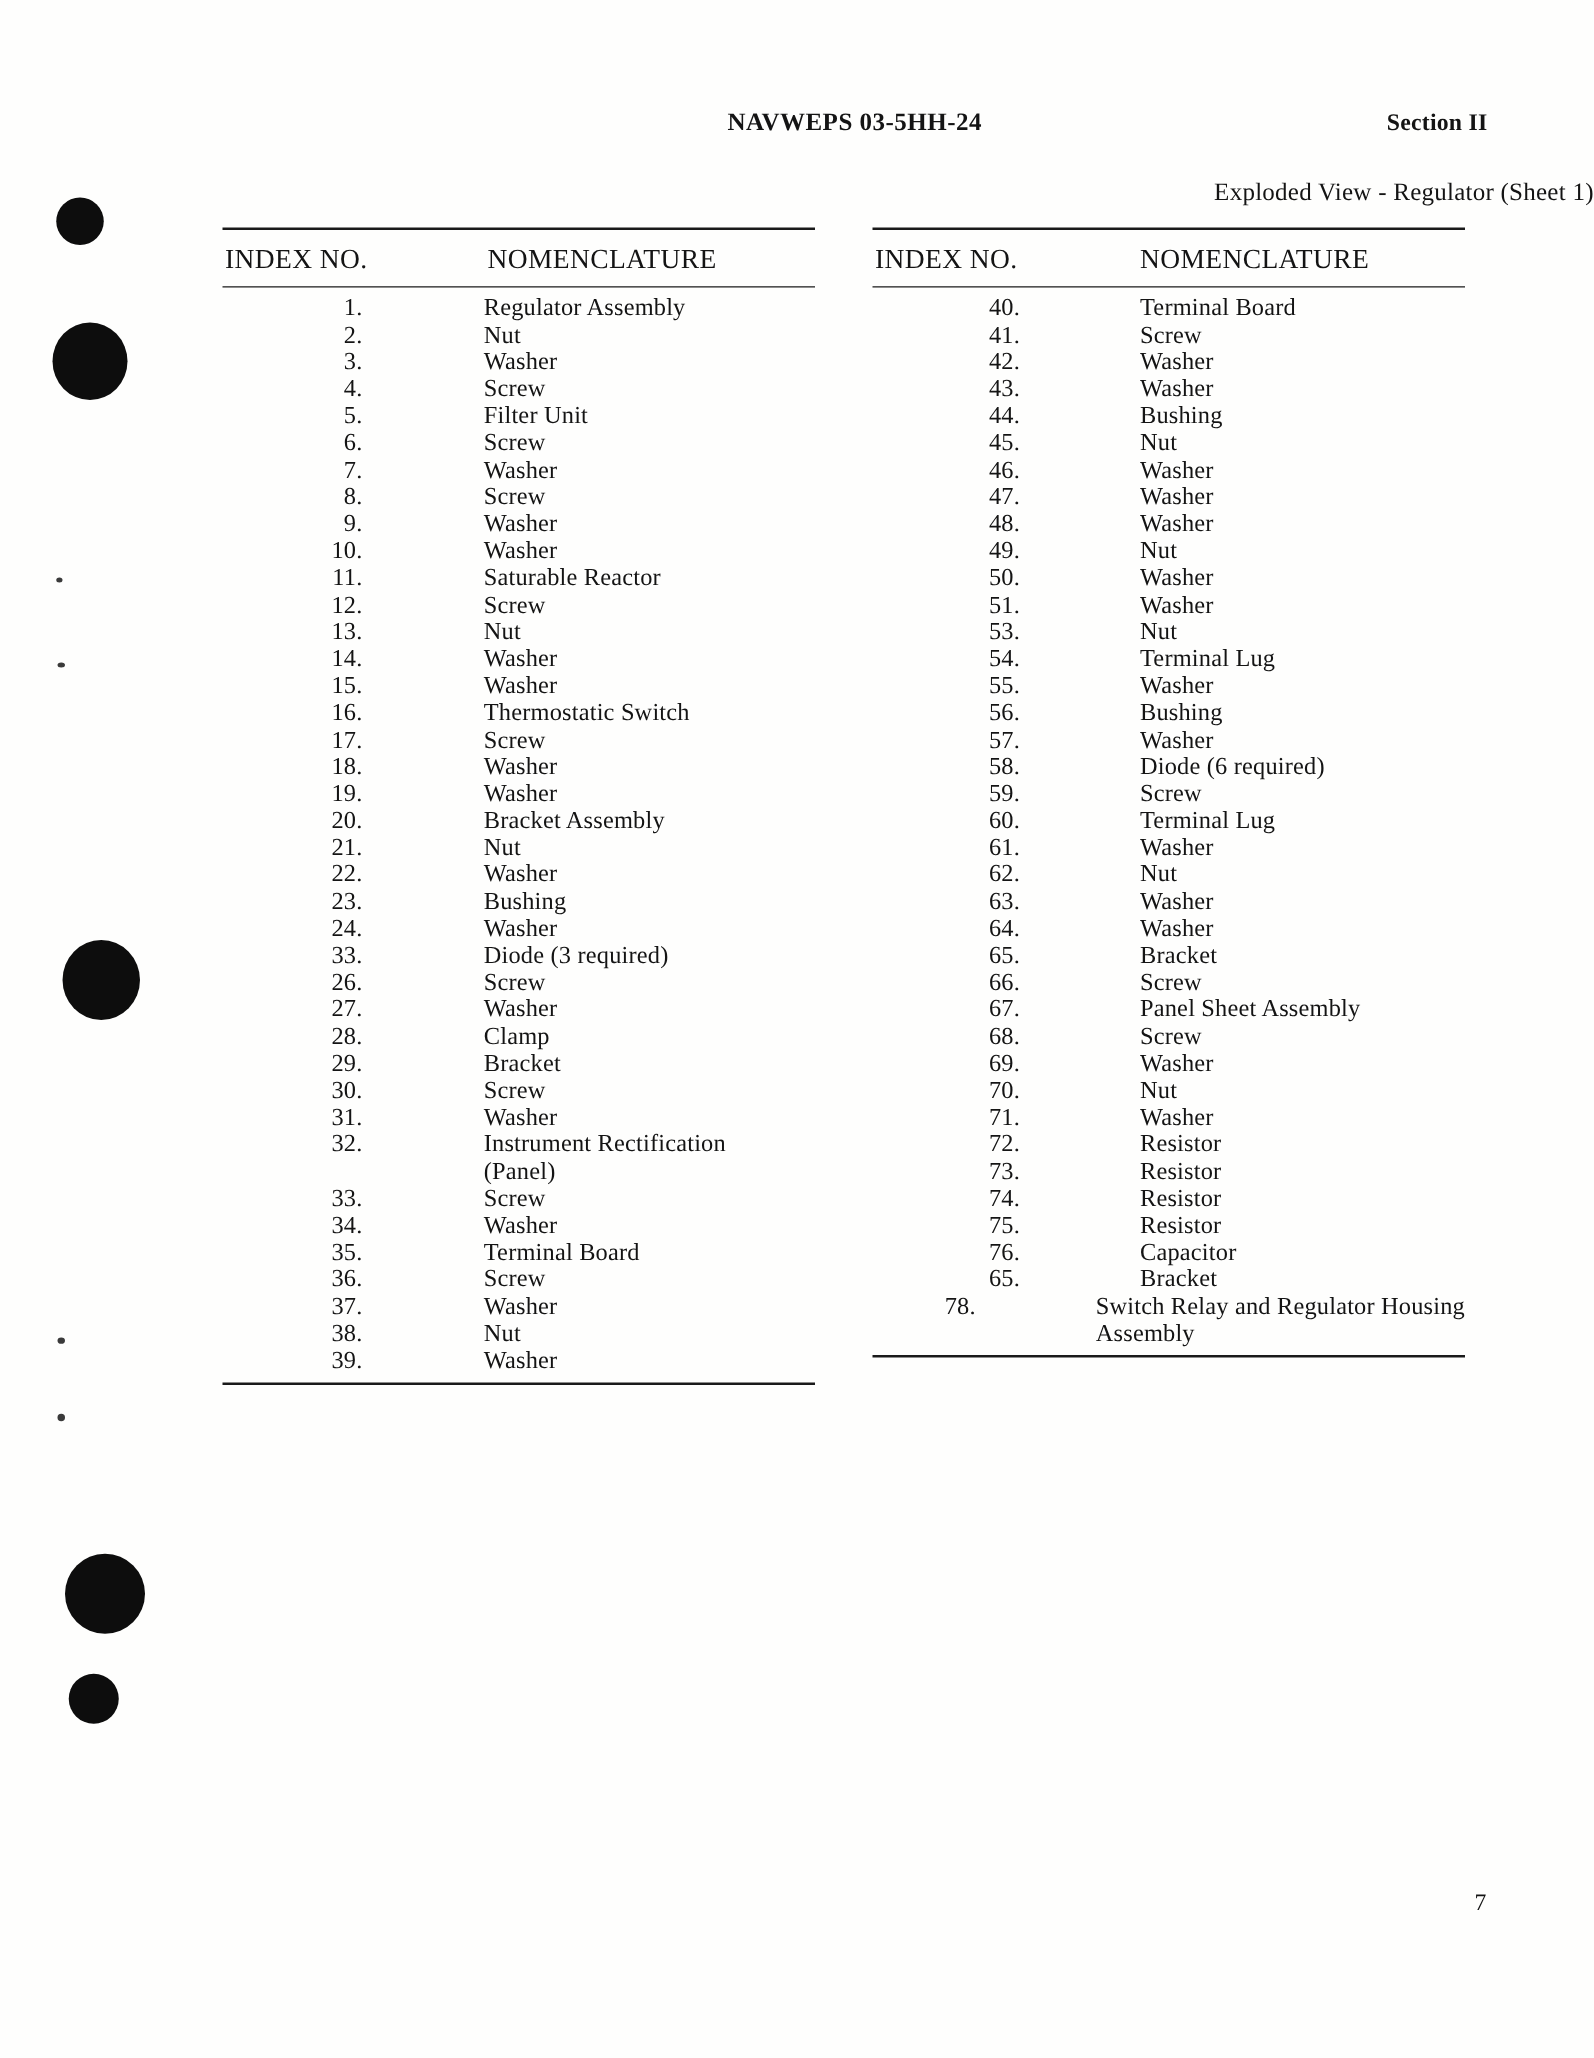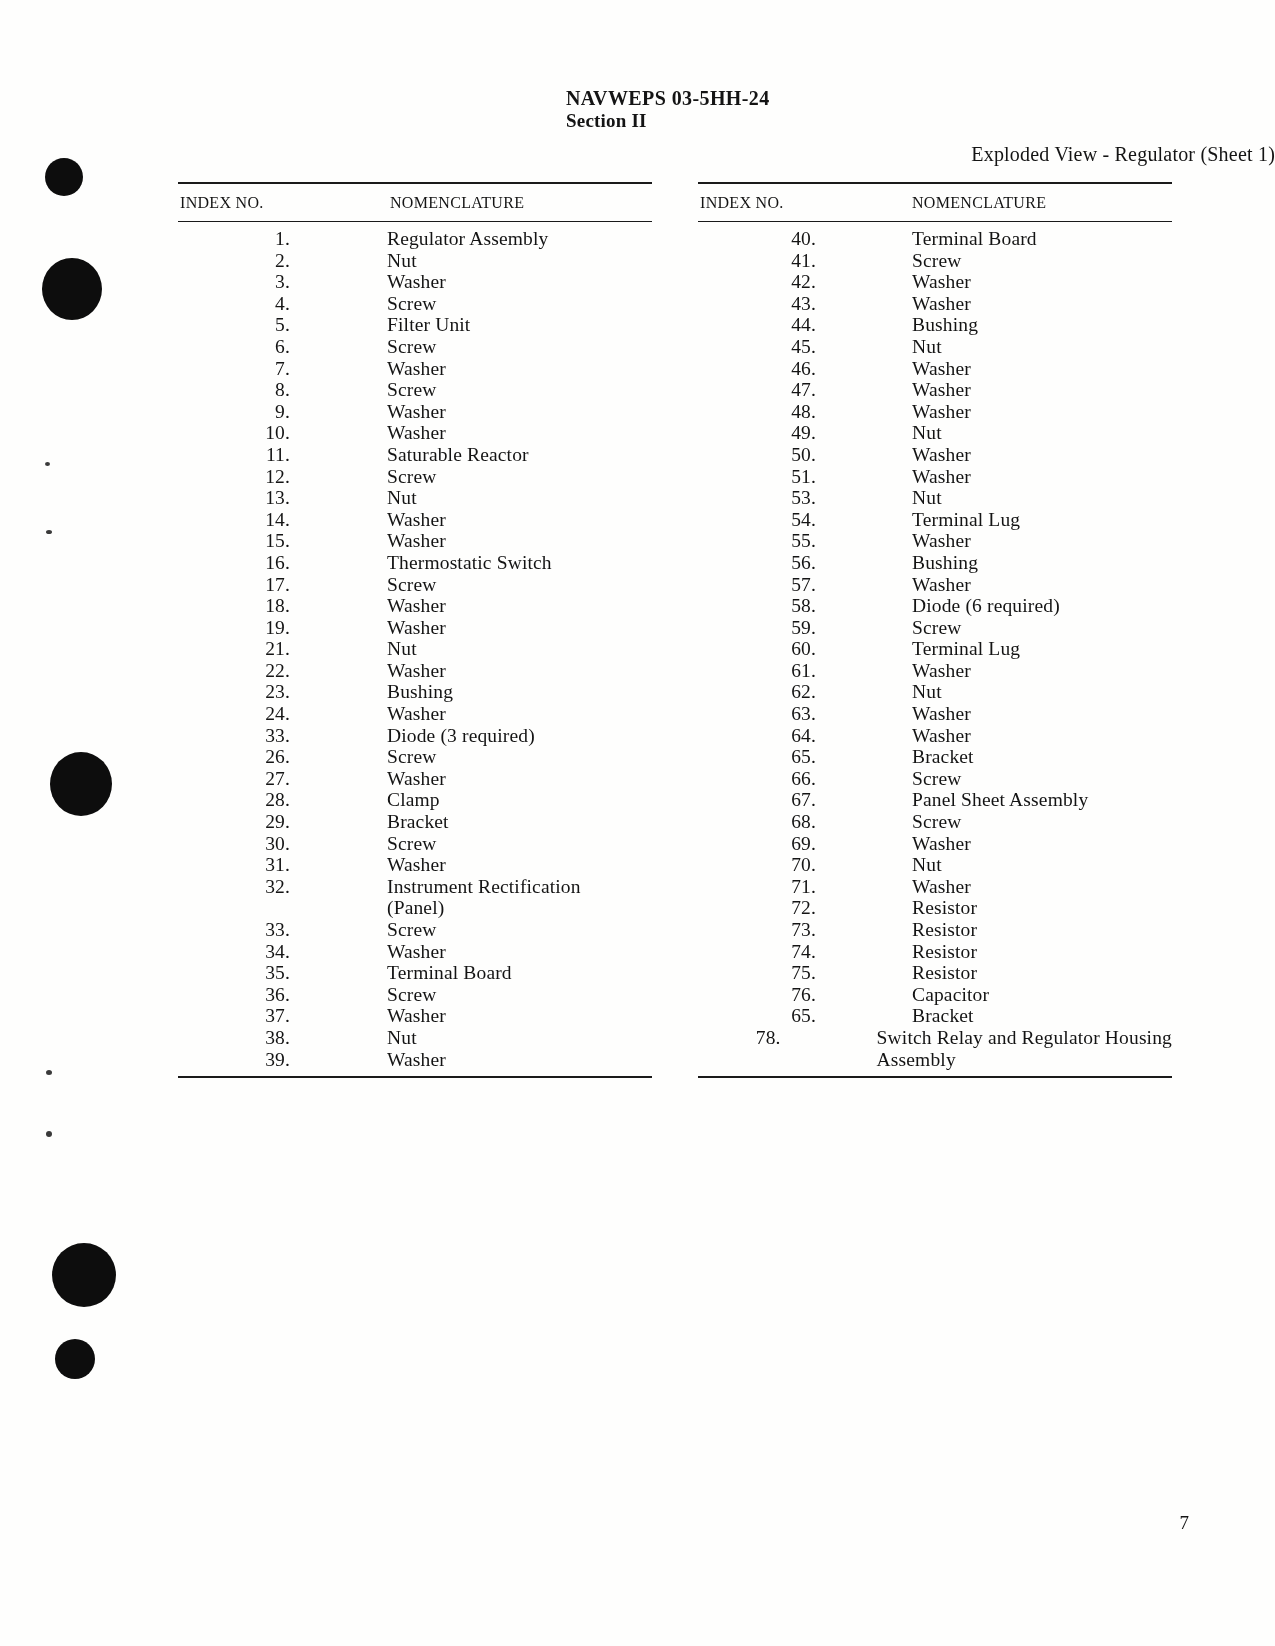--- a/index.html
+++ b/index.html
@@ -26,28 +26,27 @@
   .speck {
     position: absolute;
     background: #3a3a3a;
     border-radius: 50%;
   }
 
   
   .runhead {
     position: absolute;
     top: 87px;
-    left: 166px;
+    left: 182px;
     right: 85px;
     display: flex;
     justify-content: space-between;
     align-items: baseline;
     font-size: 20px;
     letter-spacing: 0.2px;
-    flex-direction: column;
   }
   .runhead .doc-no {
     font-weight: 700;
     margin-left: 400px;
     letter-spacing: 0.4px;
   }
   .runhead .section {
     font-weight: 700;
     font-size: 19px;
   }
@@ -77,21 +76,21 @@
   }
   .rule {
     border-top: 2px solid #1a1a1a;
     height: 0;
   }
   .rule.thin {
     border-top: 1.5px solid #1a1a1a;
   }
   .colhead {
     display: flex;
-    font-size: 16px;
+    font-size: 22px;
     padding: 10px 0 9px 0;
     letter-spacing: 0.3px;
   }
   .colhead .h-index {
     width: 140px;
     text-align: left;
     padding-left: 2px;
   }
   .colhead .h-nomen {
     flex: 1;
@@ -238,20 +237,24 @@
           </div>
           <div class="row">
             <span class="idx">18.</span>
             <span class="nom">Washer</span>
           </div>
           <div class="row">
             <span class="idx">19.</span>
             <span class="nom">Washer</span>
           </div>
           <div class="row">
+            <span class="idx">20.</span>
+            <span class="nom">Bracket Assembly</span>
+          </div>
+          <div class="row">
             <span class="idx">21.</span>
             <span class="nom">Nut</span>
           </div>
           <div class="row">
             <span class="idx">22.</span>
             <span class="nom">Washer</span>
           </div>
           <div class="row">
             <span class="idx">23.</span>
             <span class="nom">Bushing</span>

